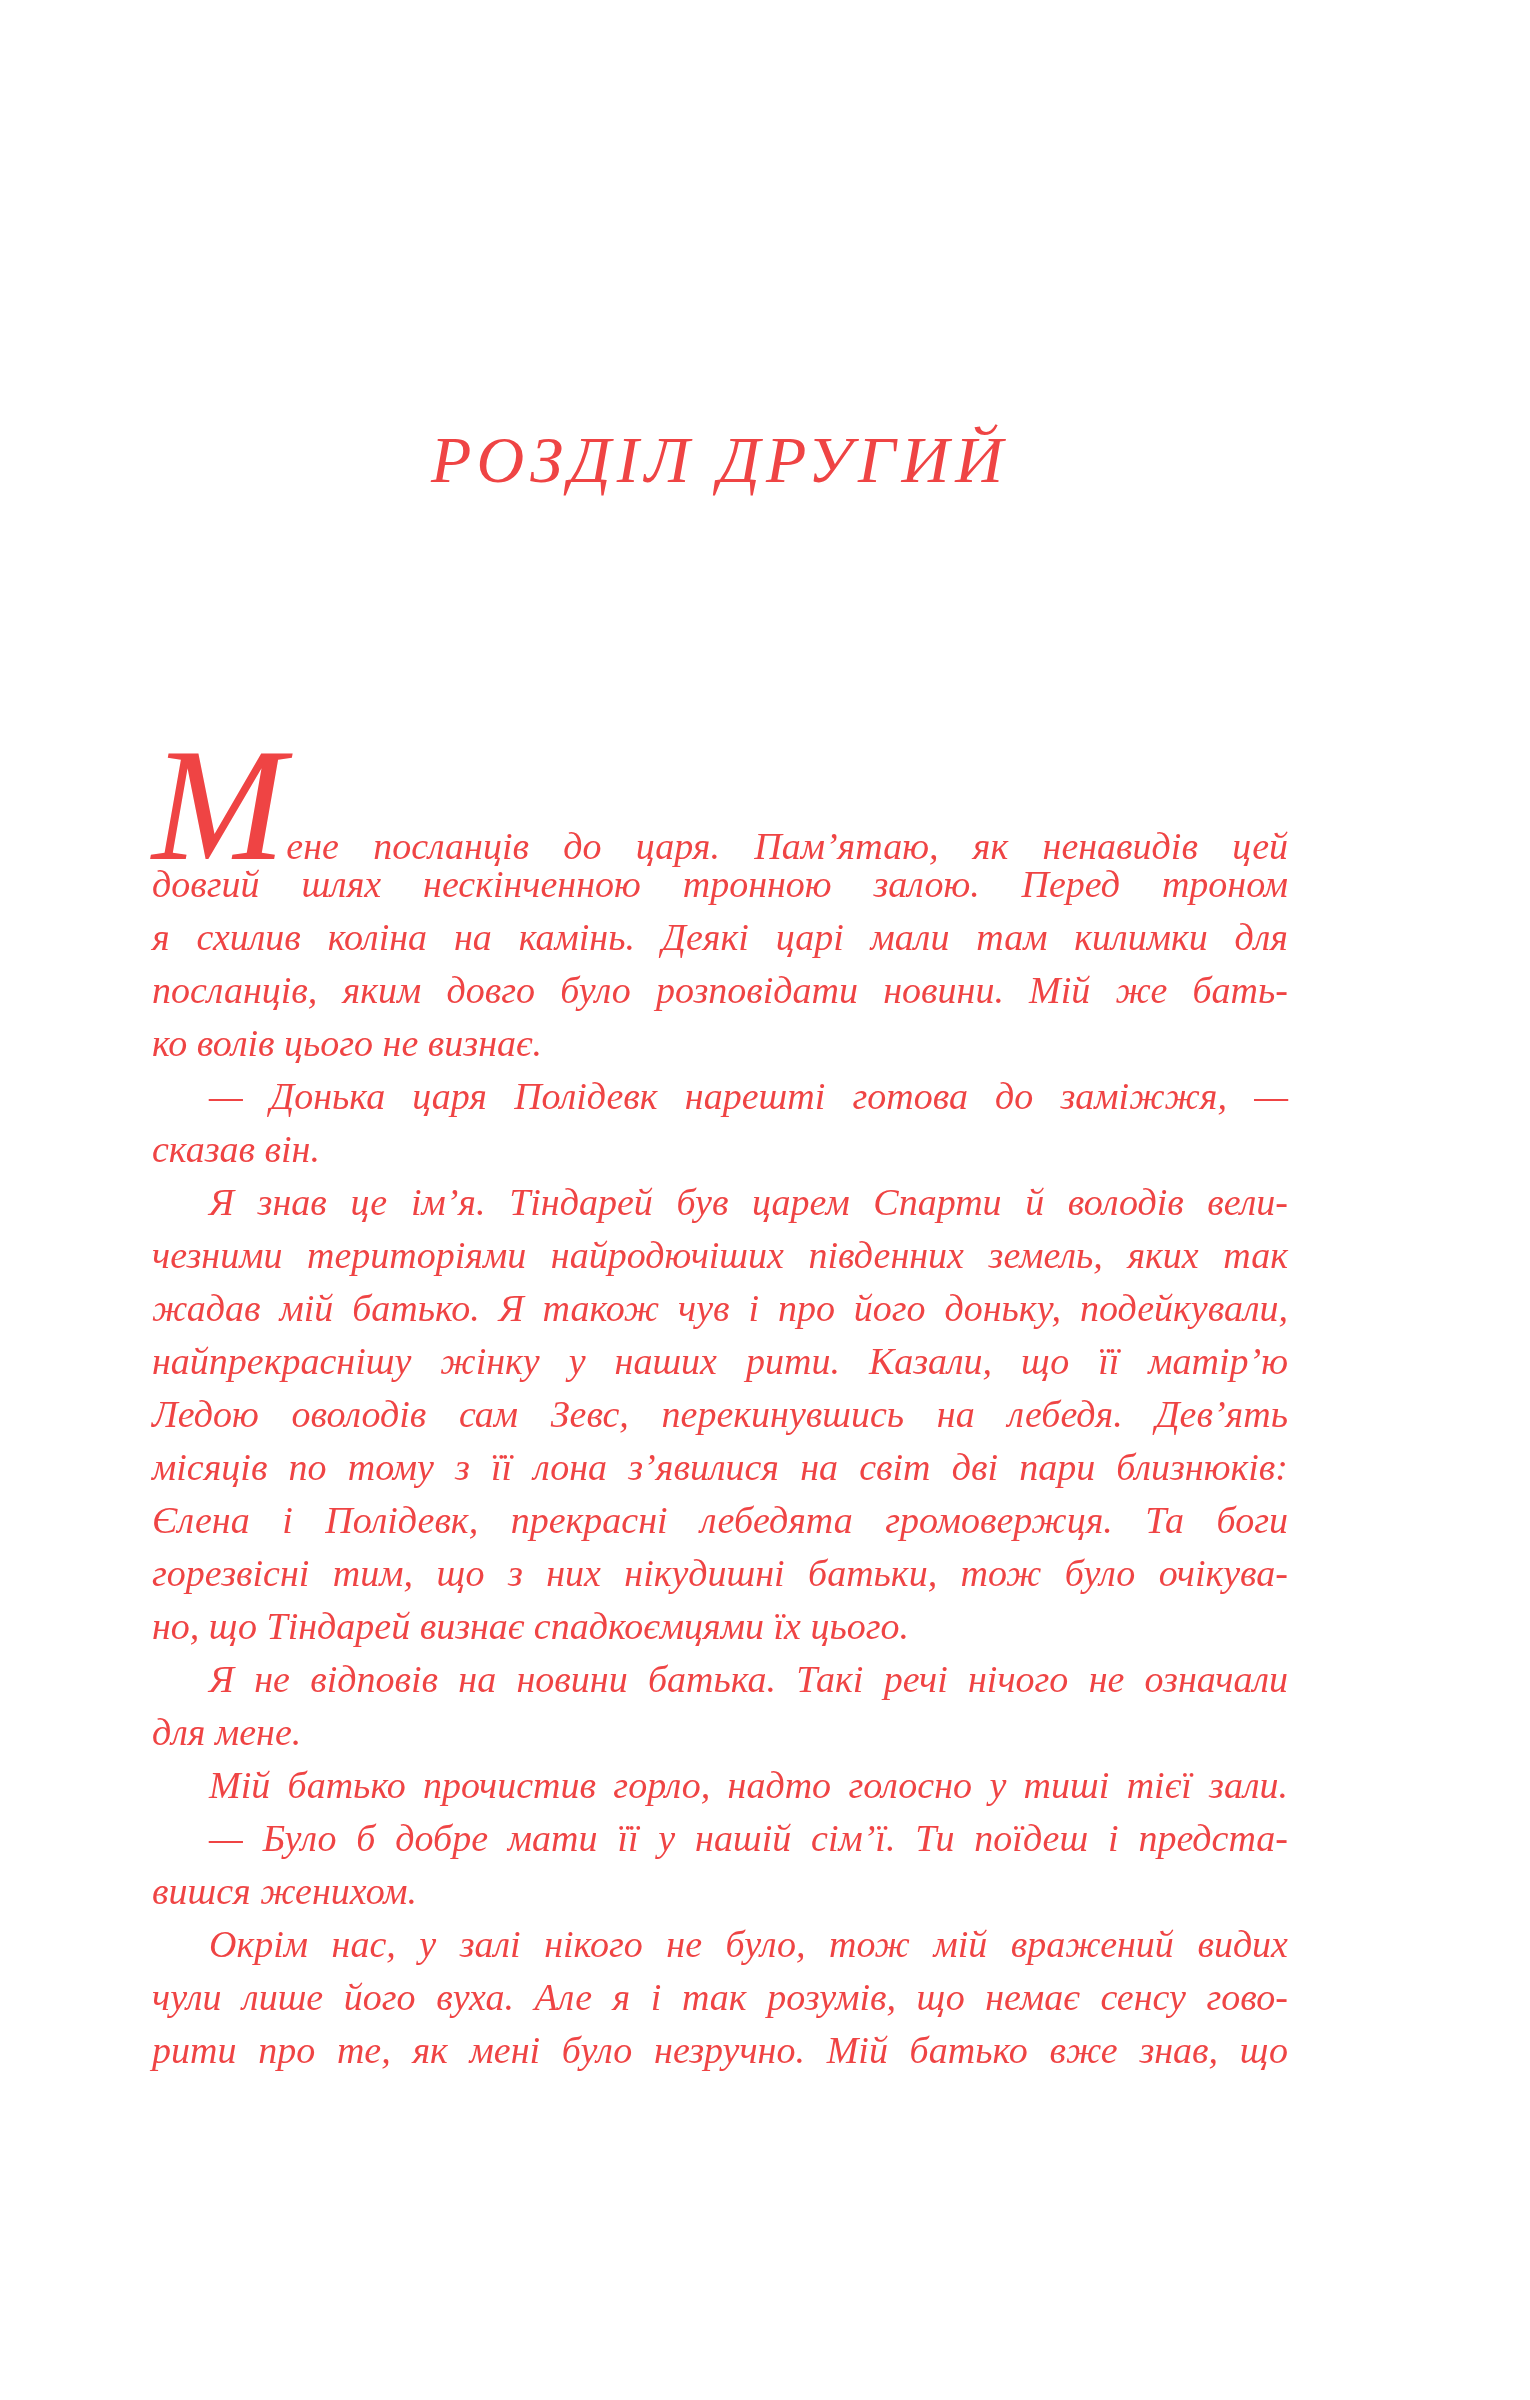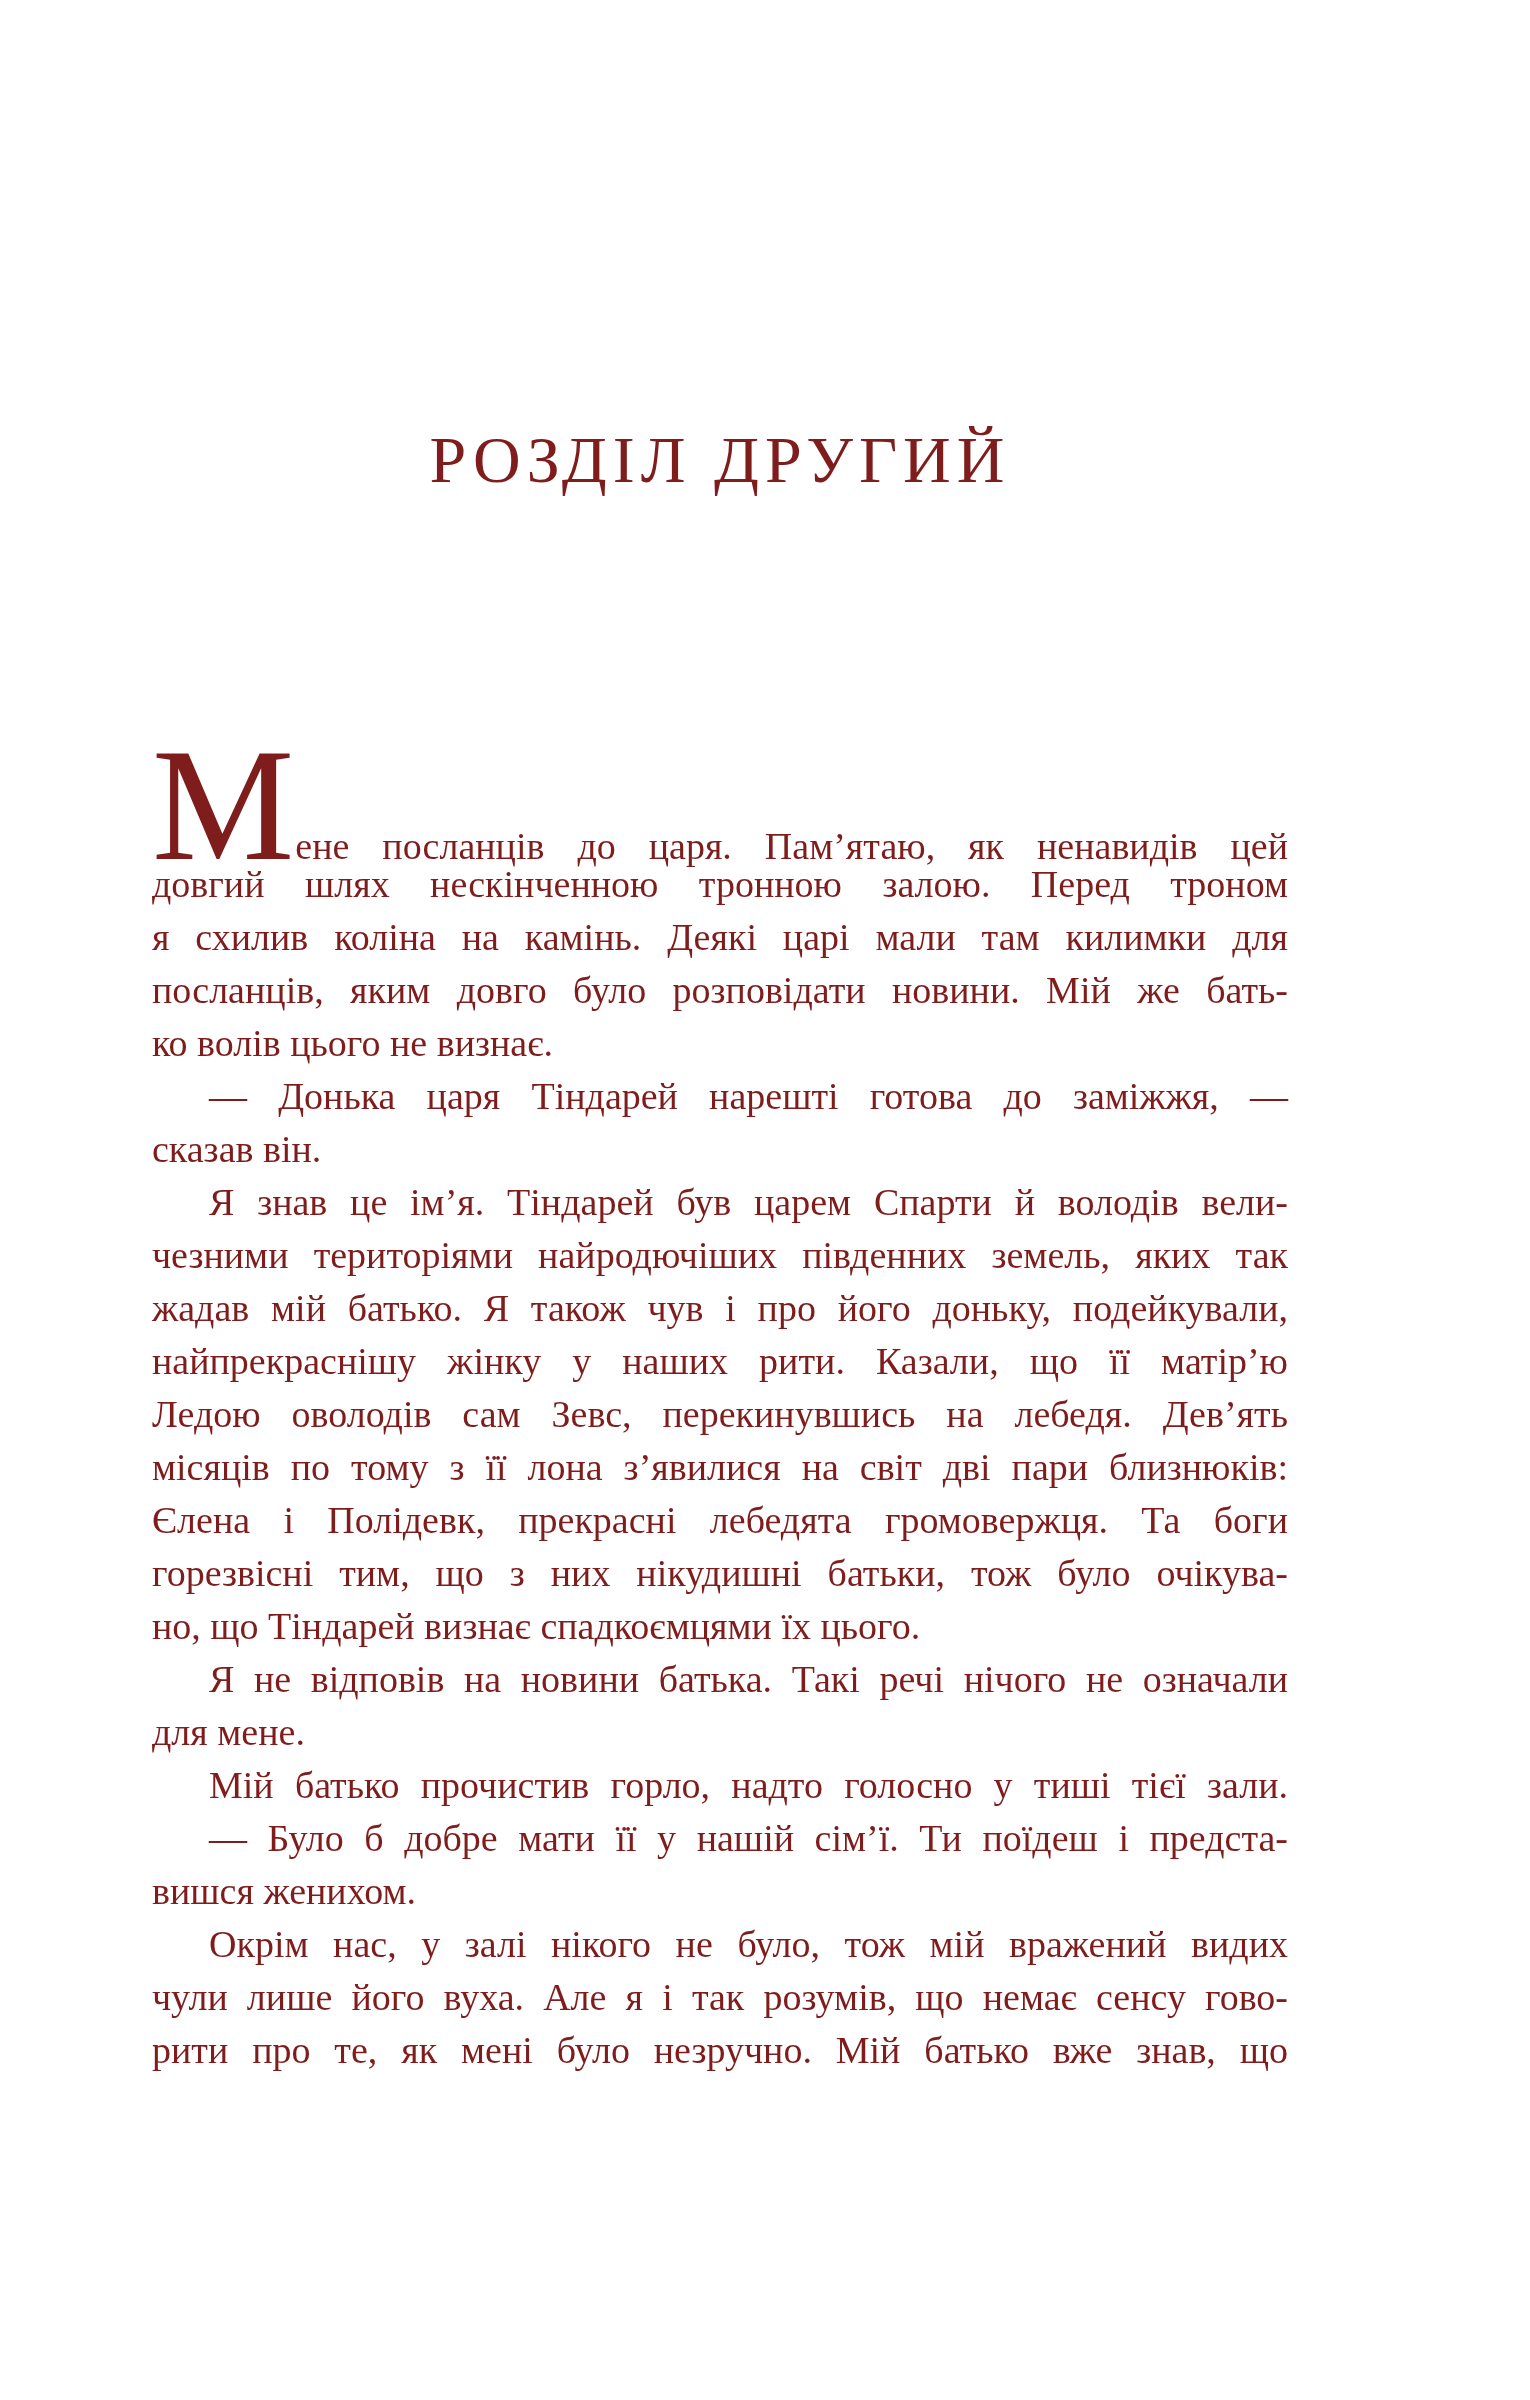--- a/index.html
+++ b/index.html
@@ -7,21 +7,22 @@
     padding: 0;
     background: #ffffff;
   }
   .page {
     position: relative;
     width: 1418px;
     height: 2400px;
     background: #ffffff;
     overflow: hidden;
     font-family: "Liberation Serif", "DejaVu Serif", serif;
-    color: #7f1d1d;
+    color: #ef4444;
+    font-style: italic;
   }
   .chapter-title {
     position: absolute;
     left: 152px;
     top: 424px;
     width: 1136px;
     text-align: center;
     font-size: 66px;
     line-height: 1.1;
     letter-spacing: 6px;
@@ -58,21 +59,21 @@
 <body>
 
 <div class="page">
   <div class="chapter-title">РОЗДІЛ ДРУГИЙ</div>
   <div class="body-text">
       <div class="line just"><span class="cap">М</span><span>ене посланців до царя. Пам’ятаю, як ненавидів цей</span></div>
       <div class="line just">довгий шлях нескінченною тронною залою. Перед троном</div>
       <div class="line just">я схилив коліна на камінь. Деякі царі мали там килимки для</div>
       <div class="line just">посланців, яким довго було розповідати новини. Мій же бать-</div>
       <div class="line">ко волів цього не визнає.</div>
-      <div class="line just indent">— Донька царя Тіндарей нарешті готова до заміжжя, —</div>
+      <div class="line just indent">— Донька царя Полідевк нарешті готова до заміжжя, —</div>
       <div class="line">сказав він.</div>
       <div class="line just indent">Я знав це ім’я. Тіндарей був царем Спарти й володів вели-</div>
       <div class="line just">чезними територіями найродючіших південних земель, яких так</div>
       <div class="line just">жадав мій батько. Я також чув і про його доньку, подейкували,</div>
       <div class="line just">найпрекраснішу жінку у наших рити. Казали, що її матір’ю</div>
       <div class="line just">Ледою оволодів сам Зевс, перекинувшись на лебедя. Дев’ять</div>
       <div class="line just">місяців по тому з її лона з’явилися на світ дві пари близнюків:</div>
       <div class="line just">Єлена і Полідевк, прекрасні лебедята громовержця. Та боги</div>
       <div class="line just">горезвісні тим, що з них нікудишні батьки, тож було очікува-</div>
       <div class="line">но, що Тіндарей визнає спадкоємцями їх цього.</div>

